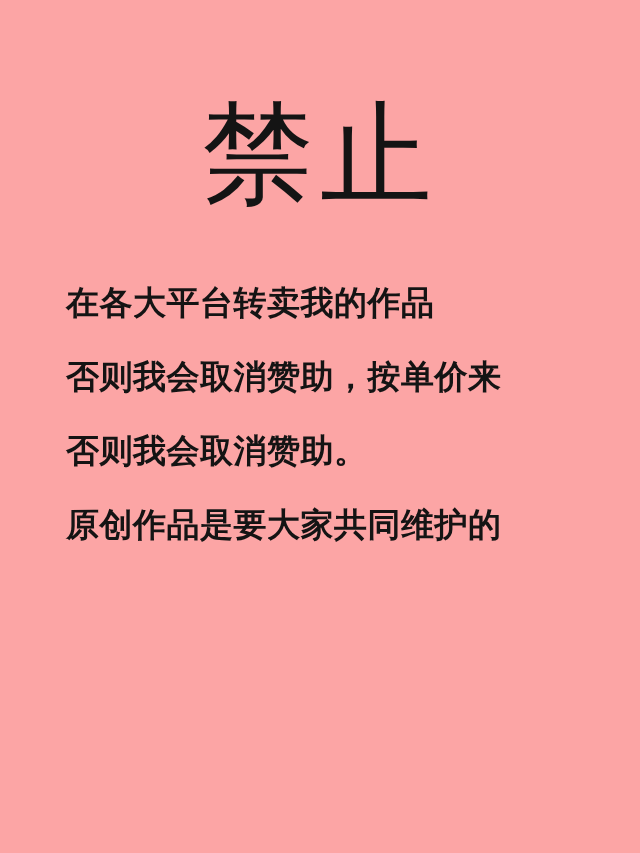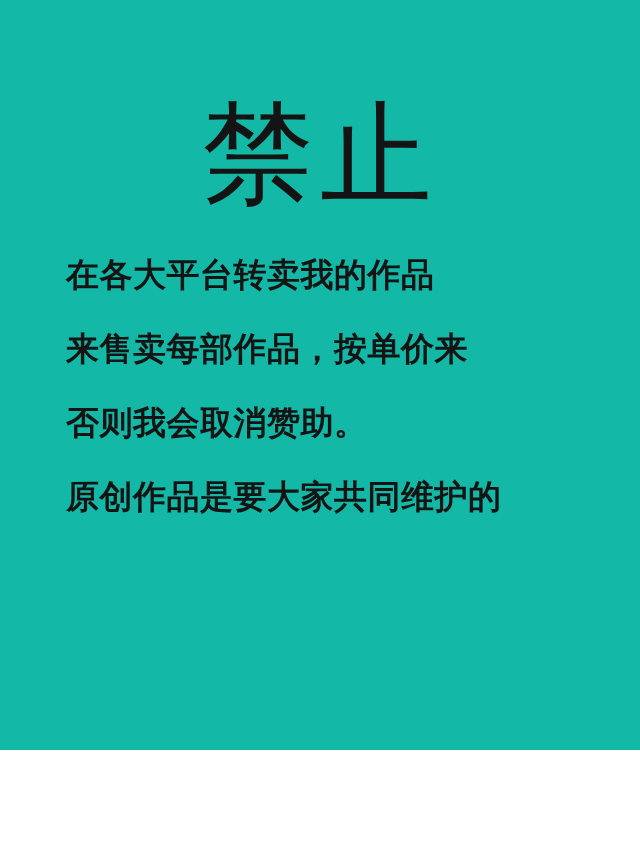--- a/index.html
+++ b/index.html
@@ -10,40 +10,40 @@
     width: 640px;
     height: 853px;
     background: #ffffff;
     font-family: "Liberation Sans", "DejaVu Sans", sans-serif;
     color: #1a1a1a;
     overflow: hidden;
   }
   .page {
     position: relative;
     width: 640px;
-    height: 750px;
+    height: 853px;
     box-sizing: border-box;
-    background: #14b8a6;
+    background: #fca5a5;
     display: flex;
     flex-direction: column;
   }
   .headline-wrap {
     margin-top: 96px;
     text-align: center;
   }
   .headline {
     font-size: 112px;
     line-height: 1.05;
     font-weight: 400;
     letter-spacing: 6px;
     color: #141414;
     font-family: "DejaVu Sans", "Liberation Sans", sans-serif;
   }
   .body-block {
-    margin-top: 44px;
+    margin-top: 72px;
     padding: 0 95px 0 66px;
   }
   .body-line {
     font-size: 33px;
     line-height: 1.0;
     font-weight: 700;
     color: #141414;
     margin: 0 0 41px 0;
     letter-spacing: 0.5px;
     white-space: nowrap;
@@ -57,18 +57,18 @@
 <body>
 
 <div class="page">
 
   <div class="headline-wrap">
     <div class="headline">禁止</div>
   </div>
 
   <div class="body-block">
     <p class="body-line">在各大平台转卖我的作品</p>
-    <p class="body-line">来售卖每部作品，按单价来</p>
+    <p class="body-line">否则我会取消赞助，按单价来</p>
     <p class="body-line">否则我会取消赞助。</p>
     <p class="body-line">原创作品是要大家共同维护的</p>
   </div>
 
 </div>
 
 </body></html>

